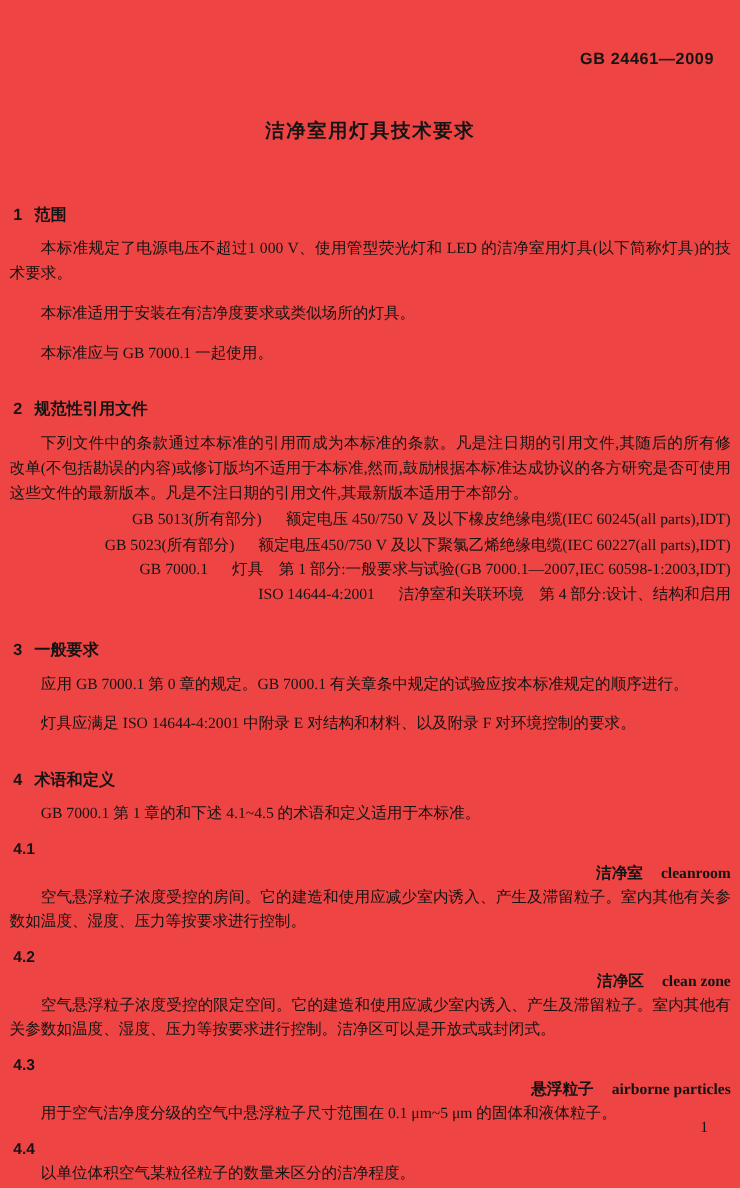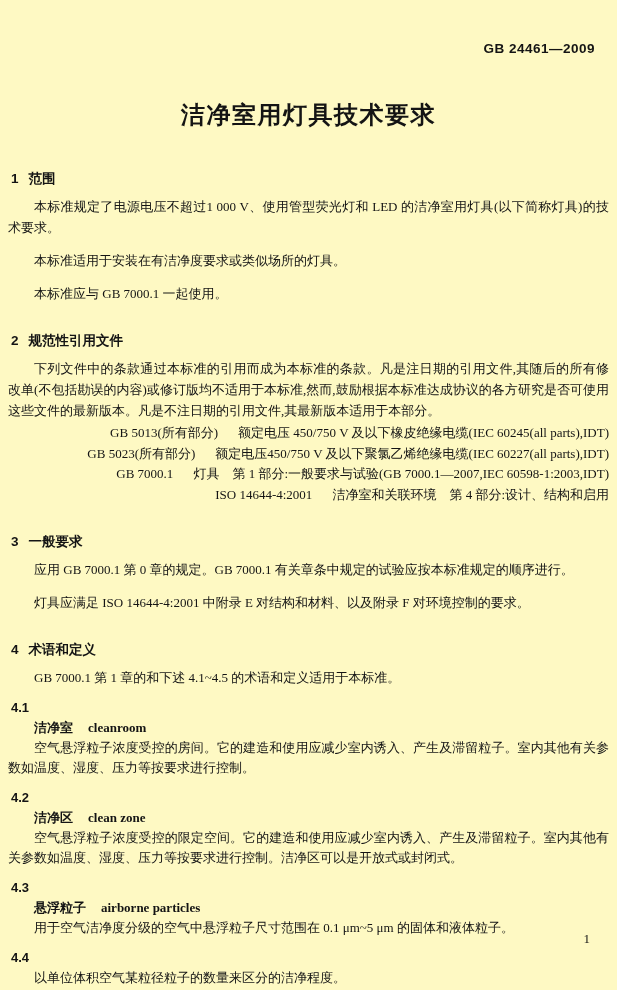--- a/index.html
+++ b/index.html
@@ -1,20 +1,20 @@
 <!DOCTYPE html>
 <html><head>
 <meta charset="utf-8">
 <style>
   html, body { margin: 0; padding: 0; background: #ffffff; }
   .page {
     position: relative;
     width: 617px;
     height: 990px;
-    background: #fef9c3;
+    background: #ef4444;
     color: #141414;
     font-family: "Liberation Serif", serif;
     overflow: hidden;
   }
   .doc-number {
     position: absolute;
     top: 41px;
     right: 22px;
     font-family: "Liberation Sans", sans-serif;
     font-weight: 700;
@@ -22,21 +22,21 @@
     letter-spacing: 0.5px;
   }
   .title {
     position: absolute;
     top: 99px;
     left: 0; right: 0;
     margin: 0;
     text-align: center;
     font-family: "Liberation Sans", sans-serif;
     font-weight: 700;
-    font-size: 24px;
+    font-size: 16px;
     letter-spacing: 1.5px;
   }
   .content {
     position: absolute;
     top: 162px;
     left: 8px;
     width: 601px;
     font-size: 13px;
     line-height: 21px;
     text-align: justify;
@@ -71,21 +71,21 @@
     margin: 10px 0 0 3px;
     font-family: "Liberation Sans", sans-serif;
     font-weight: 700;
     font-size: 13px;
     line-height: 20px;
     text-align: left;
   }
   .term-line {
     padding-left: 26px;
     line-height: 20px;
-    text-align: left;
+    text-align: right;
   }
   .term-zh {
     font-family: "Liberation Sans", sans-serif;
     font-weight: 700;
     font-size: 13px;
   }
   .term-en {
     margin-left: 15px;
     font-family: "Liberation Serif", serif;
     font-weight: 700;

